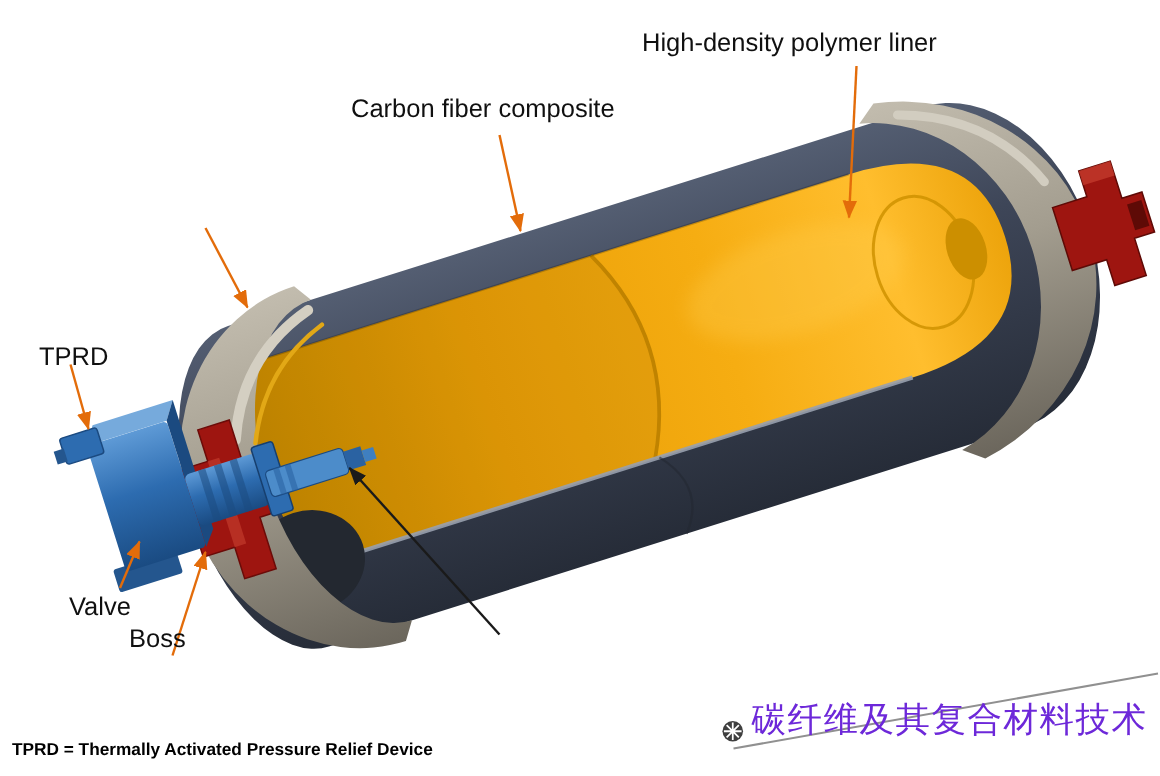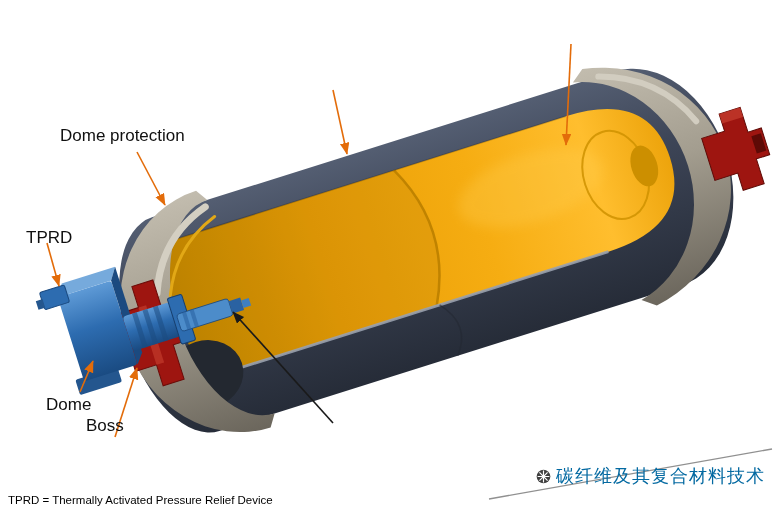--- a/index.html
+++ b/index.html
@@ -7,23 +7,23 @@
          font-family:"Liberation Sans",sans-serif}
   svg.scene{position:absolute;left:0;top:0}
   .lbl{position:absolute;font-size:17px;color:#101010;white-space:nowrap}
   #lbl-liner{left:428px;top:19px}
   #lbl-composite{left:234px;top:63px}
   #lbl-dome{left:60px;top:126px}
   #lbl-tprd{left:26px;top:228px}
   #lbl-valve{left:46px;top:395px}
   #lbl-boss{left:86px;top:416px}
   #lbl-sensor{left:272px;top:425px}
-  .footnote{position:absolute;left:8px;top:494px;font-size:11.5px;font-weight:normal;color:#000}
-  .watermark{position:absolute;right:8px;top:464px;display:flex;align-items:center;gap:5px;
-             color:#0369a1;font-size:18px;letter-spacing:1px}
+  .footnote{position:absolute;left:8px;top:494px;font-size:11.5px;font-weight:bold;color:#000}
+  .watermark{position:absolute;right:8px;top:464px;display:flex;align-items:flex-end;gap:5px;
+             color:#6d28d9;font-size:23px;letter-spacing:1px}
   .watermark .wm-icon{display:inline-block;line-height:0}
 </style>
 </head>
 <body>
 
 <div class="stage">
 
   <svg class="scene" width="773" height="517" viewBox="0 0 773 517">
     <defs>
       <linearGradient id="gradShell" x1="0" y1="0" x2="0" y2="1">
@@ -119,23 +119,24 @@
     <line x1="333" y1="90" x2="347" y2="154" stroke-width="1.6" marker-end="url(#arrO)" stroke="#e36c0a"></line>
     <line x1="137" y1="152" x2="165" y2="205" stroke-width="1.6" marker-end="url(#arrO)" stroke="#e36c0a"></line>
     <line x1="47" y1="243" x2="59" y2="286" stroke-width="1.6" marker-end="url(#arrO)" stroke="#e36c0a"></line>
     <line x1="80" y1="392" x2="93" y2="361" stroke-width="1.6" marker-end="url(#arrO)" stroke="#e36c0a"></line>
     <line x1="115" y1="437" x2="137" y2="368" stroke-width="1.6" marker-end="url(#arrO)" stroke="#e36c0a"></line>
     <line x1="333" y1="423" x2="233" y2="312" stroke-width="1.6" marker-end="url(#arrK)" stroke="#1a1a1a"></line>
 
     <line x1="489" y1="499" x2="772" y2="449" stroke="#909090" stroke-width="1.4"></line>
   </svg>
 
-  <div class="lbl" id="lbl-dome">Dome protection</div>
+  <div class="lbl" id="lbl-liner">High-density polymer liner</div>
+  <div class="lbl" id="lbl-composite">Carbon fiber composite</div>
   <div class="lbl" id="lbl-tprd">TPRD</div>
-  <div class="lbl" id="lbl-valve">Dome</div>
+  <div class="lbl" id="lbl-valve">Valve</div>
   <div class="lbl" id="lbl-boss">Boss</div>
 
   <div class="footnote">TPRD = Thermally Activated Pressure Relief Device</div>
 
   <div class="watermark">
     <span class="wm-icon">
       <svg width="15" height="15" viewBox="0 0 14 14">
         <circle cx="7" cy="7" r="6.4" fill="#3f3f3f"></circle>
         <path d="M7 1.5 V12.5 M1.5 7 H12.5 M3.2 3.2 L10.8 10.8 M10.8 3.2 L3.2 10.8" stroke="#ffffff" stroke-width="1.1"></path>
       </svg>

